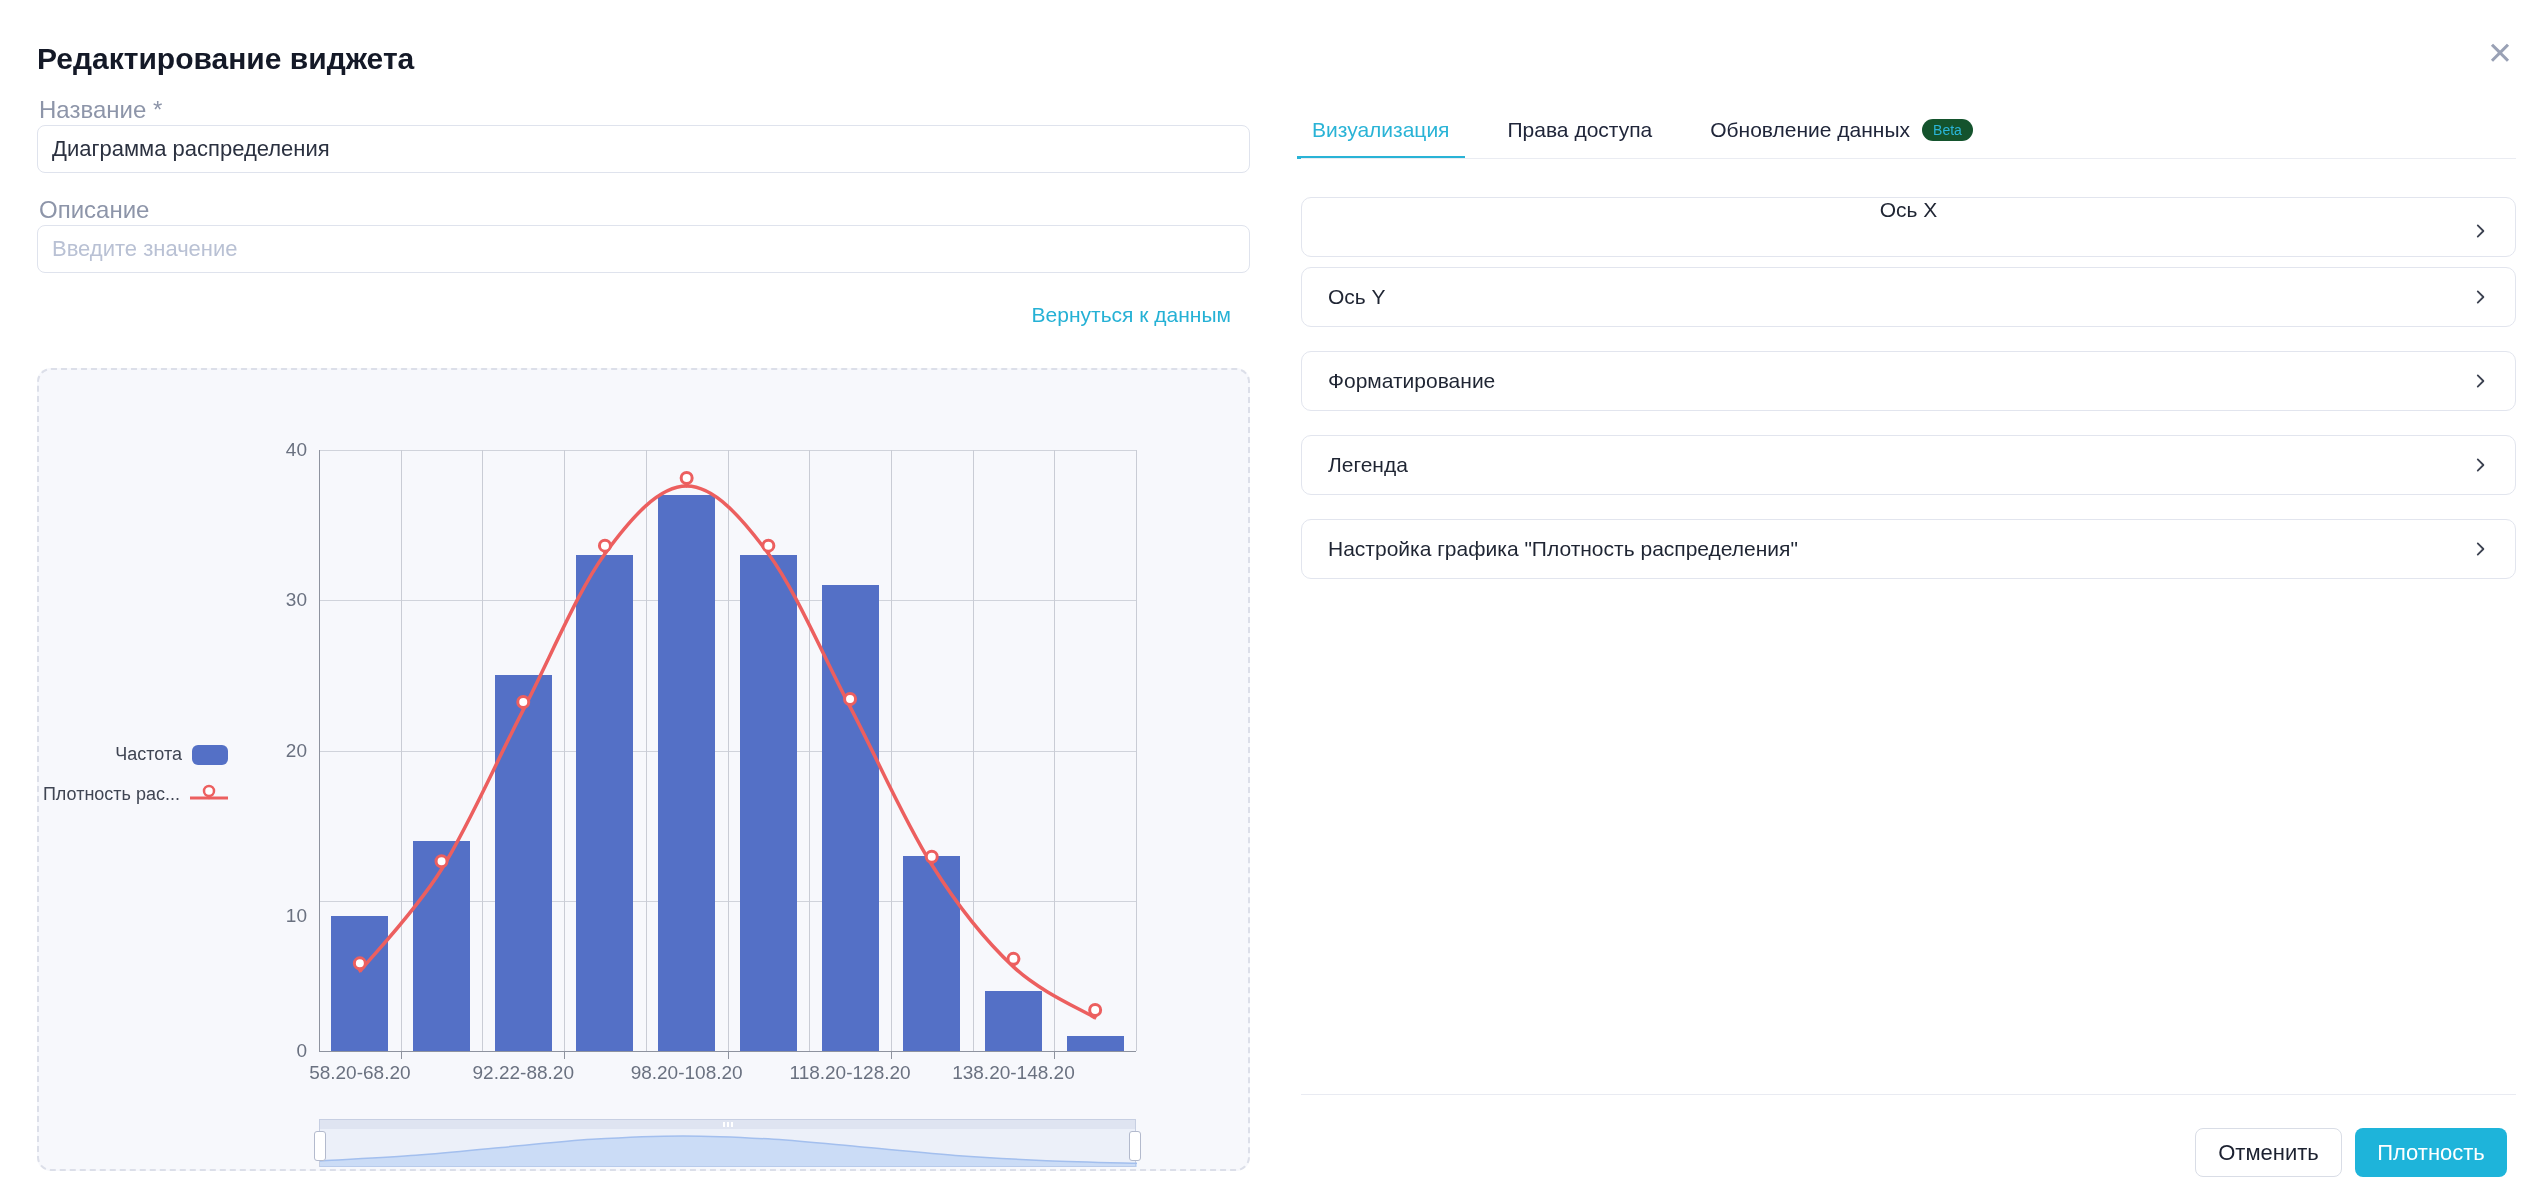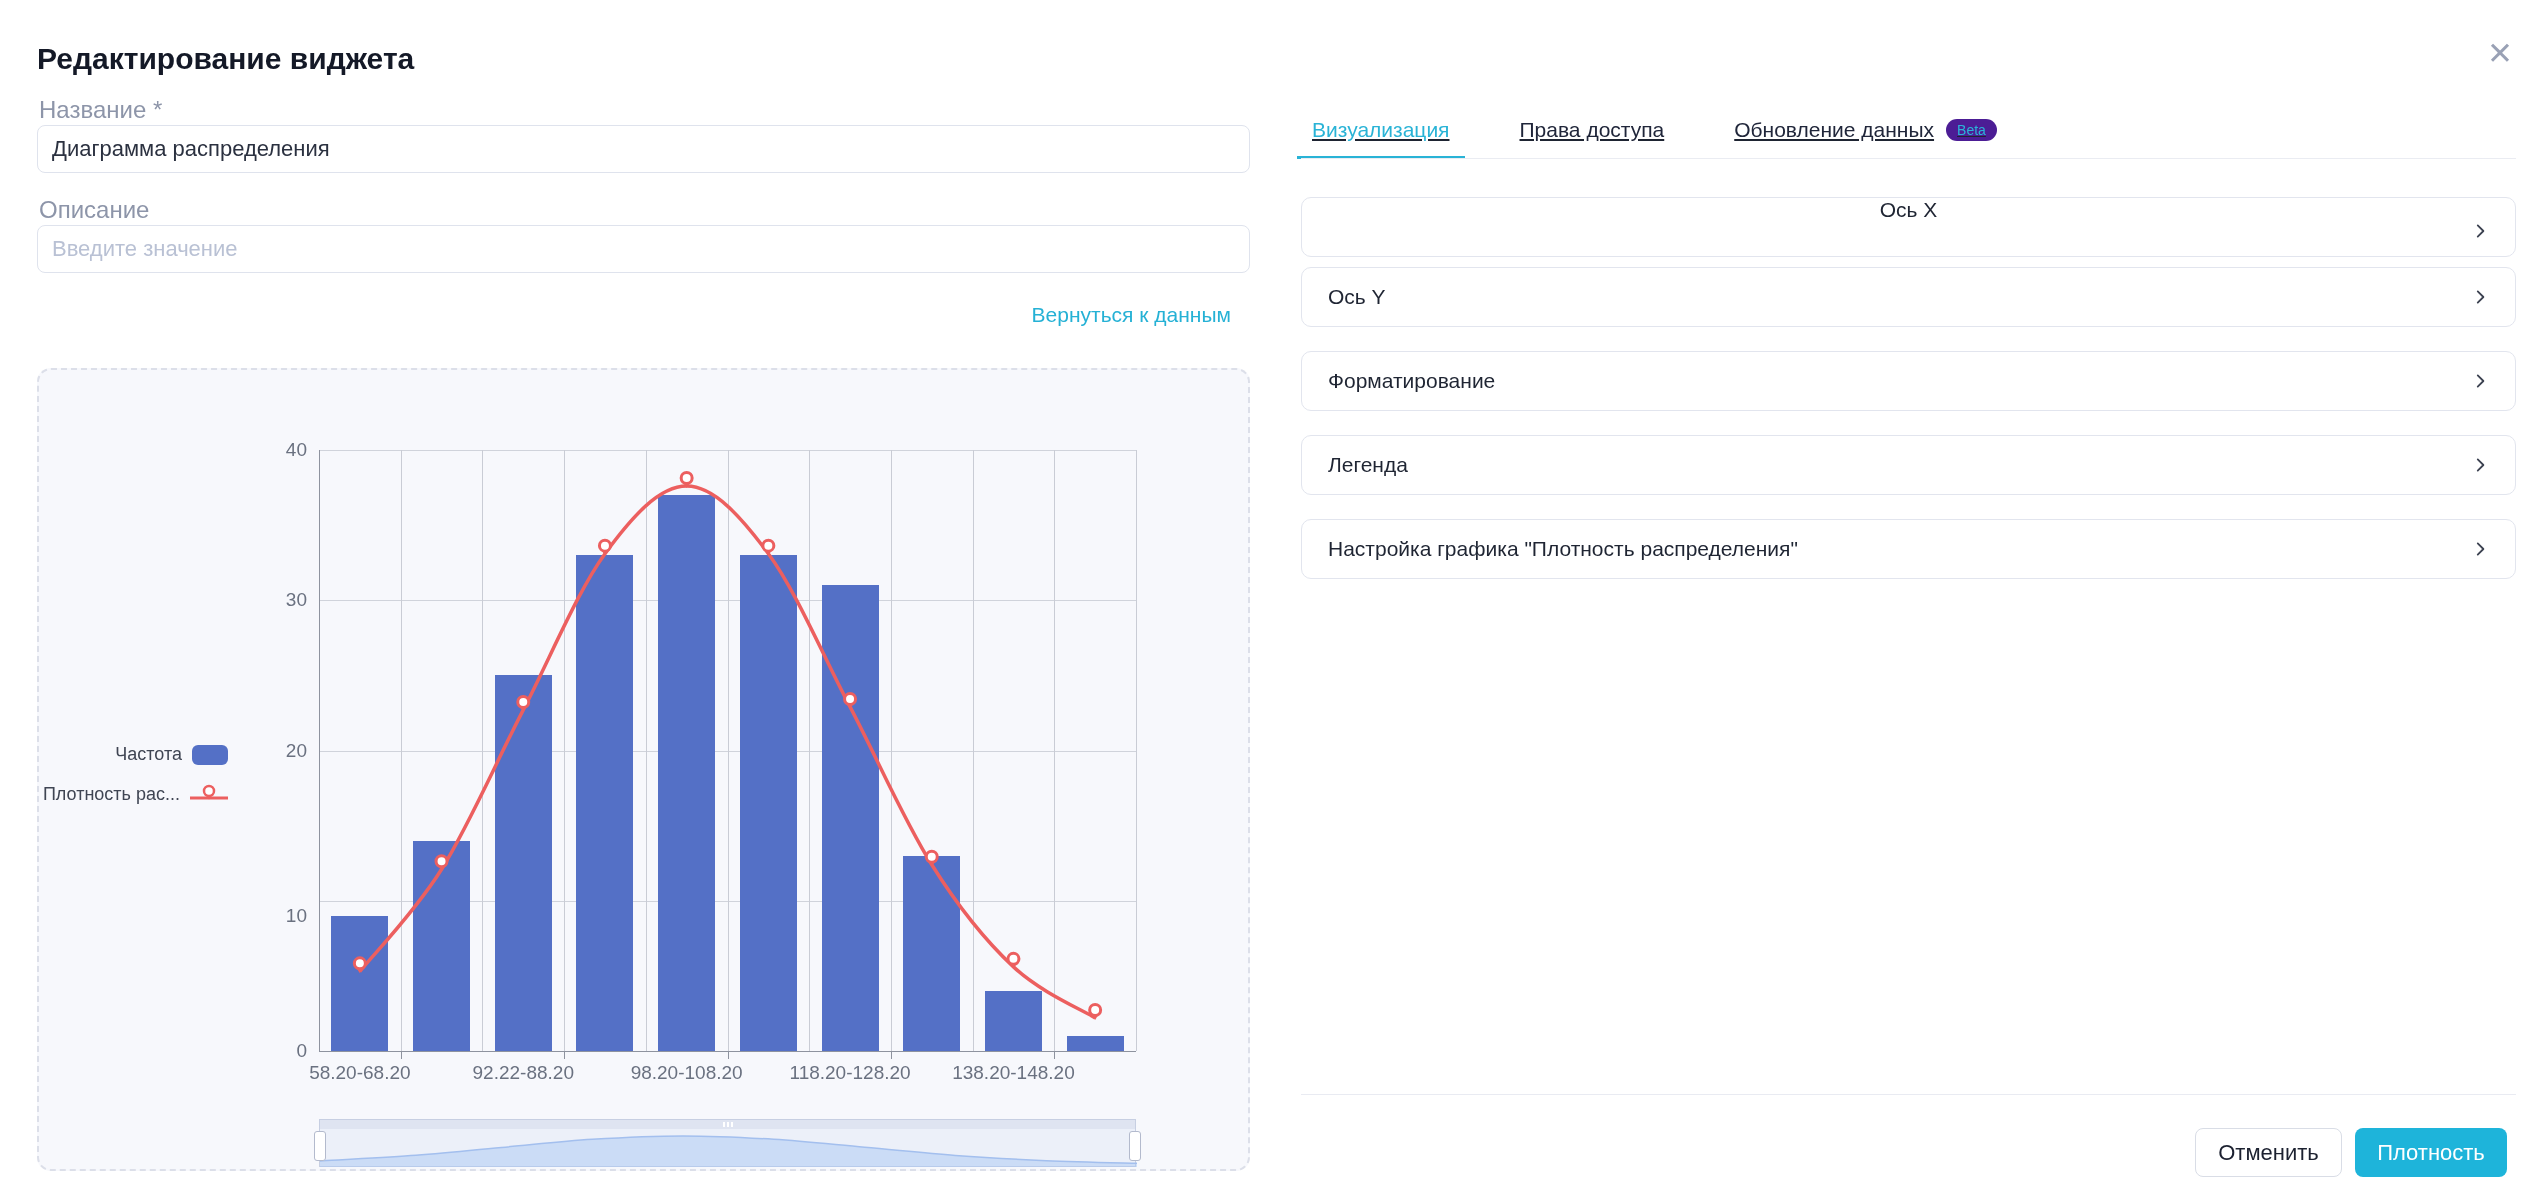--- a/index.html
+++ b/index.html
@@ -41,24 +41,24 @@
   .dz-strip{position:absolute;left:0;top:0;width:100%;height:9px;background:#dfe4f1;}
   .dz-grip{position:absolute;left:50%;top:2px;transform:translateX(-50%);display:flex;gap:2px;}
   .dz-grip span{display:block;width:2px;height:5px;background:#ffffff;}
   .dz-handle{position:absolute;top:11px;width:12px;height:30px;background:#ffffff;border:1px solid #b3bacd;
     border-radius:3px;box-sizing:border-box;cursor:ew-resize;}
   .dz-handle.left{left:-6px;}
   .dz-handle.right{right:-6px;}
 
   
   .right-panel{position:absolute;left:1301px;top:0;width:1215px;height:1199px;}
-  .tabs{position:absolute;left:-4px;top:100px;height:59px;display:flex;gap:40px;text-decoration:underline;}
+  .tabs{position:absolute;left:-4px;top:100px;height:59px;display:flex;gap:28px;}
   .tab{display:flex;align-items:center;gap:12px;padding:0 15px;font-size:21px;font-weight:500;color:#20263a;cursor:pointer;}
   .tab.active{color:#29b3d6;box-shadow:inset 0 -3px 0 #29b3d6;}
-  .badge{background:#4c1d95;color:#2ab5d8;font-size:14px;padding:4px 11px;border-radius:13px;line-height:1;}
+  .badge{background:#14532d;color:#2ab5d8;font-size:14px;padding:4px 11px;border-radius:13px;line-height:1;}
   .tabs-border{position:absolute;left:0;top:158px;width:1215px;height:1px;background:#eaecf2;}
   .acc-item{position:absolute;left:0;width:1215px;height:60px;background:#fff;border:1px solid #e2e5ee;border-radius:10px;
     box-sizing:border-box;display:flex;align-items:center;padding:0 26px;font-size:21px;color:#1f2533;cursor:pointer;}
   .acc-item .chev{margin-left:auto;}
   .footer-sep{position:absolute;left:0;top:1094px;width:1215px;height:1px;background:#e9ebf2;}
   .footer{position:absolute;top:1128px;right:9px;display:flex;gap:13px;}
   .btn{height:49px;border-radius:8px;font-size:22px;display:flex;align-items:center;justify-content:center;
     font-family:inherit;cursor:pointer;}
   .btn-cancel{width:147px;background:#fff;border:1px solid #d9dde6;color:#1c2130;}
   .btn-save{width:152px;background:#1eb4da;border:none;color:#ffffff;}

